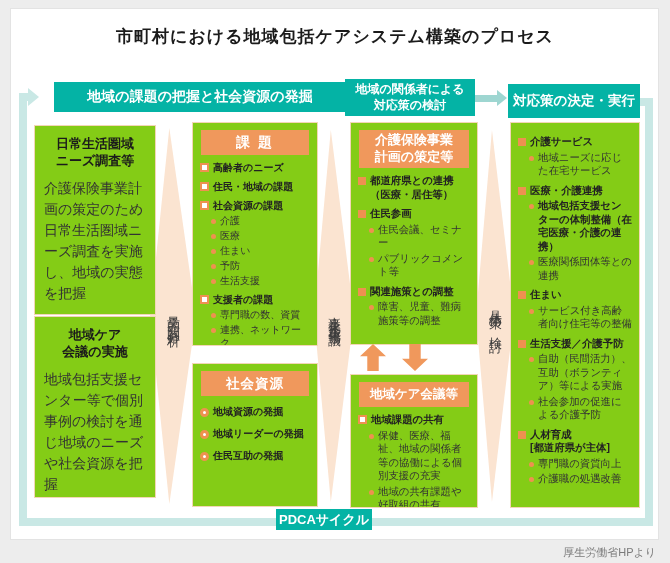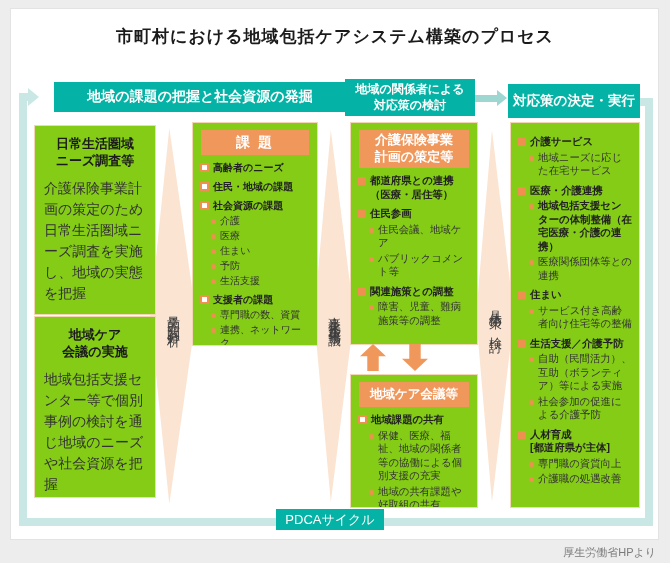--- a/index.html
+++ b/index.html
@@ -50,21 +50,21 @@
 
   
   .dia{position:absolute;background:#fbe4d1;clip-path:polygon(42% 0%,100% 50%,42% 100%,0% 50%);display:flex;align-items:center;justify-content:center;z-index:0;}
   .vtext{writing-mode:vertical-rl;font-size:13px;color:#3c3c3c;letter-spacing:3px;}
 
   
   .oarr{position:absolute;background:#f0985c;z-index:2;}
   .oarr-up{clip-path:polygon(50% 0,100% 45%,72% 45%,72% 100%,28% 100%,28% 45%,0 45%);}
   .oarr-down{clip-path:polygon(28% 0,72% 0,72% 55%,100% 55%,50% 100%,0 55%,28% 55%);}
 
-  .pdca{position:absolute;left:276px;top:509px;width:108px;height:21px;background:#04b3a5;color:#fff;font-weight:normal;font-size:13px;display:flex;align-items:center;justify-content:center;z-index:4;}
+  .pdca{position:absolute;left:276px;top:509px;width:96px;height:21px;background:#04b3a5;color:#fff;font-weight:bold;font-size:13px;display:flex;align-items:center;justify-content:center;z-index:4;}
   .credit{position:absolute;right:14px;top:545px;font-size:11px;color:#7a7a7a;}
 </style>
 </head>
 <body>
 
 <div class="stage">
   <div class="card"></div>
 
   <div class="title">市町村における地域包括ケアシステム構築のプロセス</div>
 
@@ -148,36 +148,53 @@
         <div class="row lv-dot">
           <span class="bu bu-dot"></span>
           <span class="it">専門職の数、資質</span>
         </div>
         <div class="row lv-dot">
           <span class="bu bu-dot"></span>
           <span class="it">連携、ネットワーク</span>
         </div>
       </div>
   </div>
+  <div class="box" style="left:192px;top:363px;width:126px;height:144px;">
+    <div class="obar obar1" style="font-size:13.5px;letter-spacing:1px;">社会資源</div>
+    <div class="list fs11">
+        <div class="row lv-ring">
+          <span class="bu bu-ring"></span>
+          <span class="it b">地域資源の発掘</span>
+        </div>
+        <div class="row lv-ring">
+          <span class="bu bu-ring"></span>
+          <span class="it b">地域リーダーの発掘</span>
+        </div>
+        <div class="row lv-ring">
+          <span class="bu bu-ring"></span>
+          <span class="it b">住民互助の発掘</span>
+        </div>
+      </div>
+  </div>
 
   <div class="box" style="left:350px;top:122px;width:128px;height:223px;">
     <div class="obar obar2">介護保険事業
 計画の策定等</div>
     <div class="list fs10">
         <div class="row lv-sq">
           <span class="bu bu-sq"></span>
           <span class="it b">都道府県との連携（医療・居住等）</span>
         </div>
         <div class="row lv-sq">
           <span class="bu bu-sq"></span>
           <span class="it b">住民参画</span>
         </div>
         <div class="row lv-dot">
           <span class="bu bu-dot"></span>
-          <span class="it">住民会議、地域ケア</span>
+          <span class="it">住民会議、セミナー</span>
         </div>
         <div class="row lv-dot">
           <span class="bu bu-dot"></span>
           <span class="it">パブリックコメント等</span>
         </div>
         <div class="row lv-sq">
           <span class="bu bu-sq"></span>
           <span class="it b">関連施策との調整</span>
         </div>
         <div class="row lv-dot">

